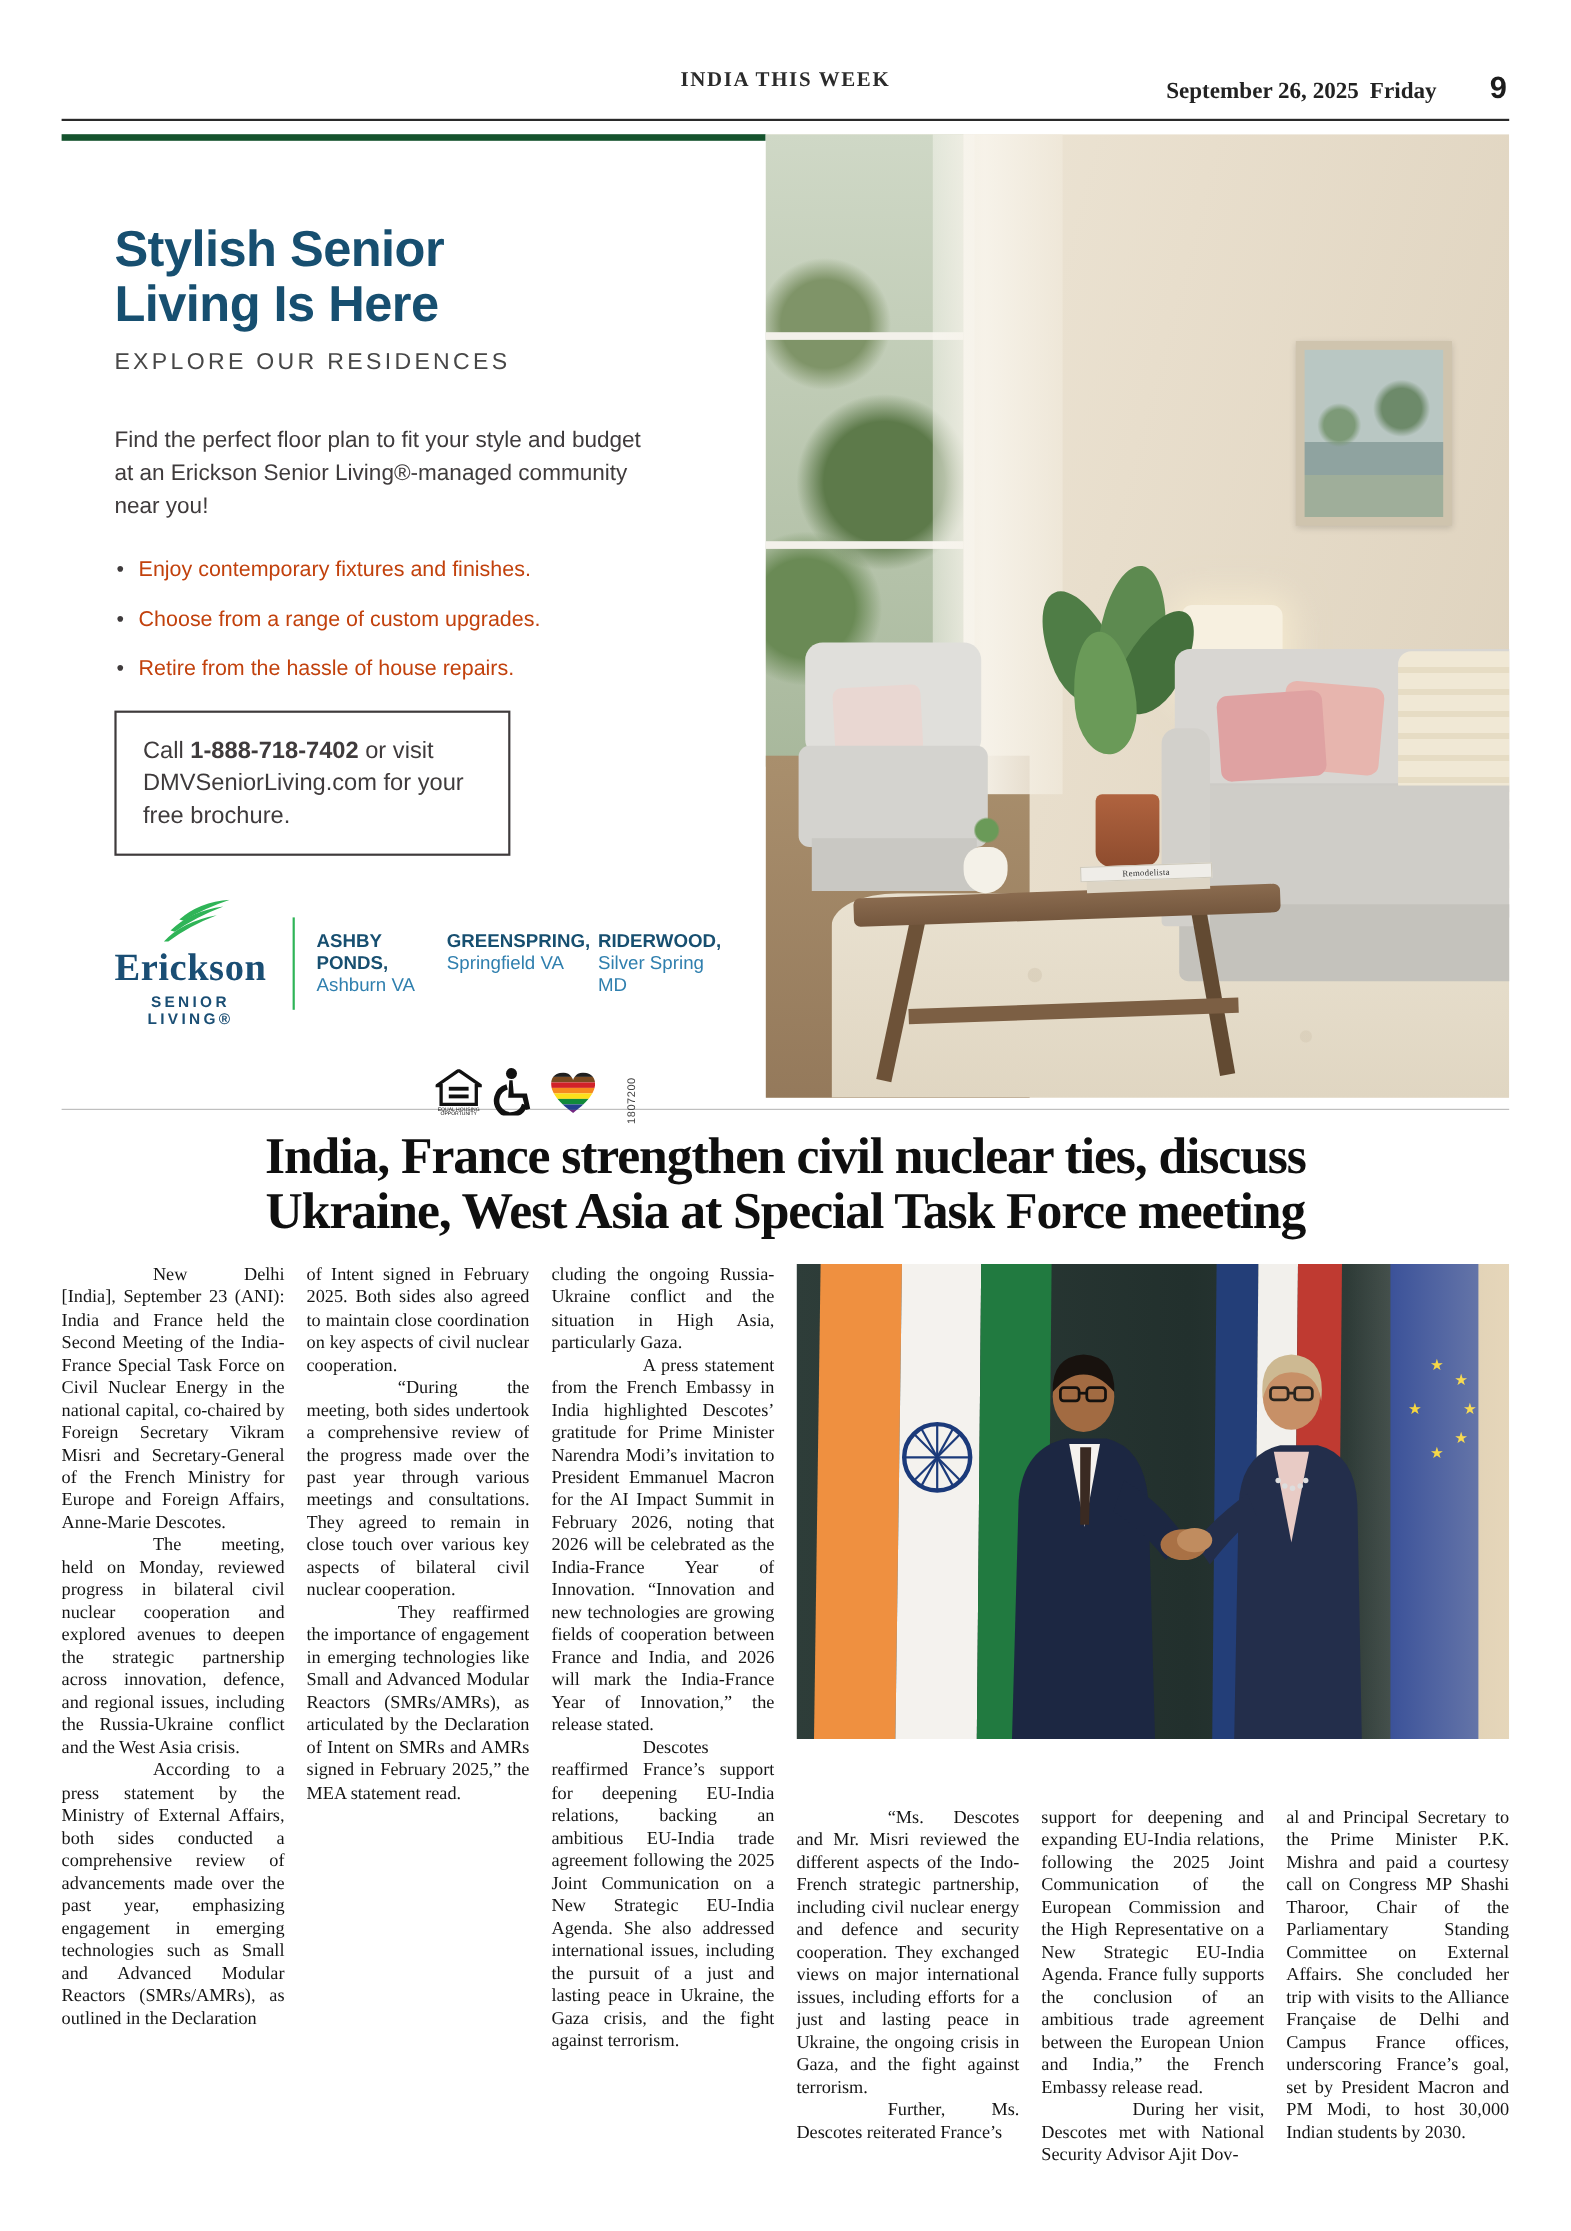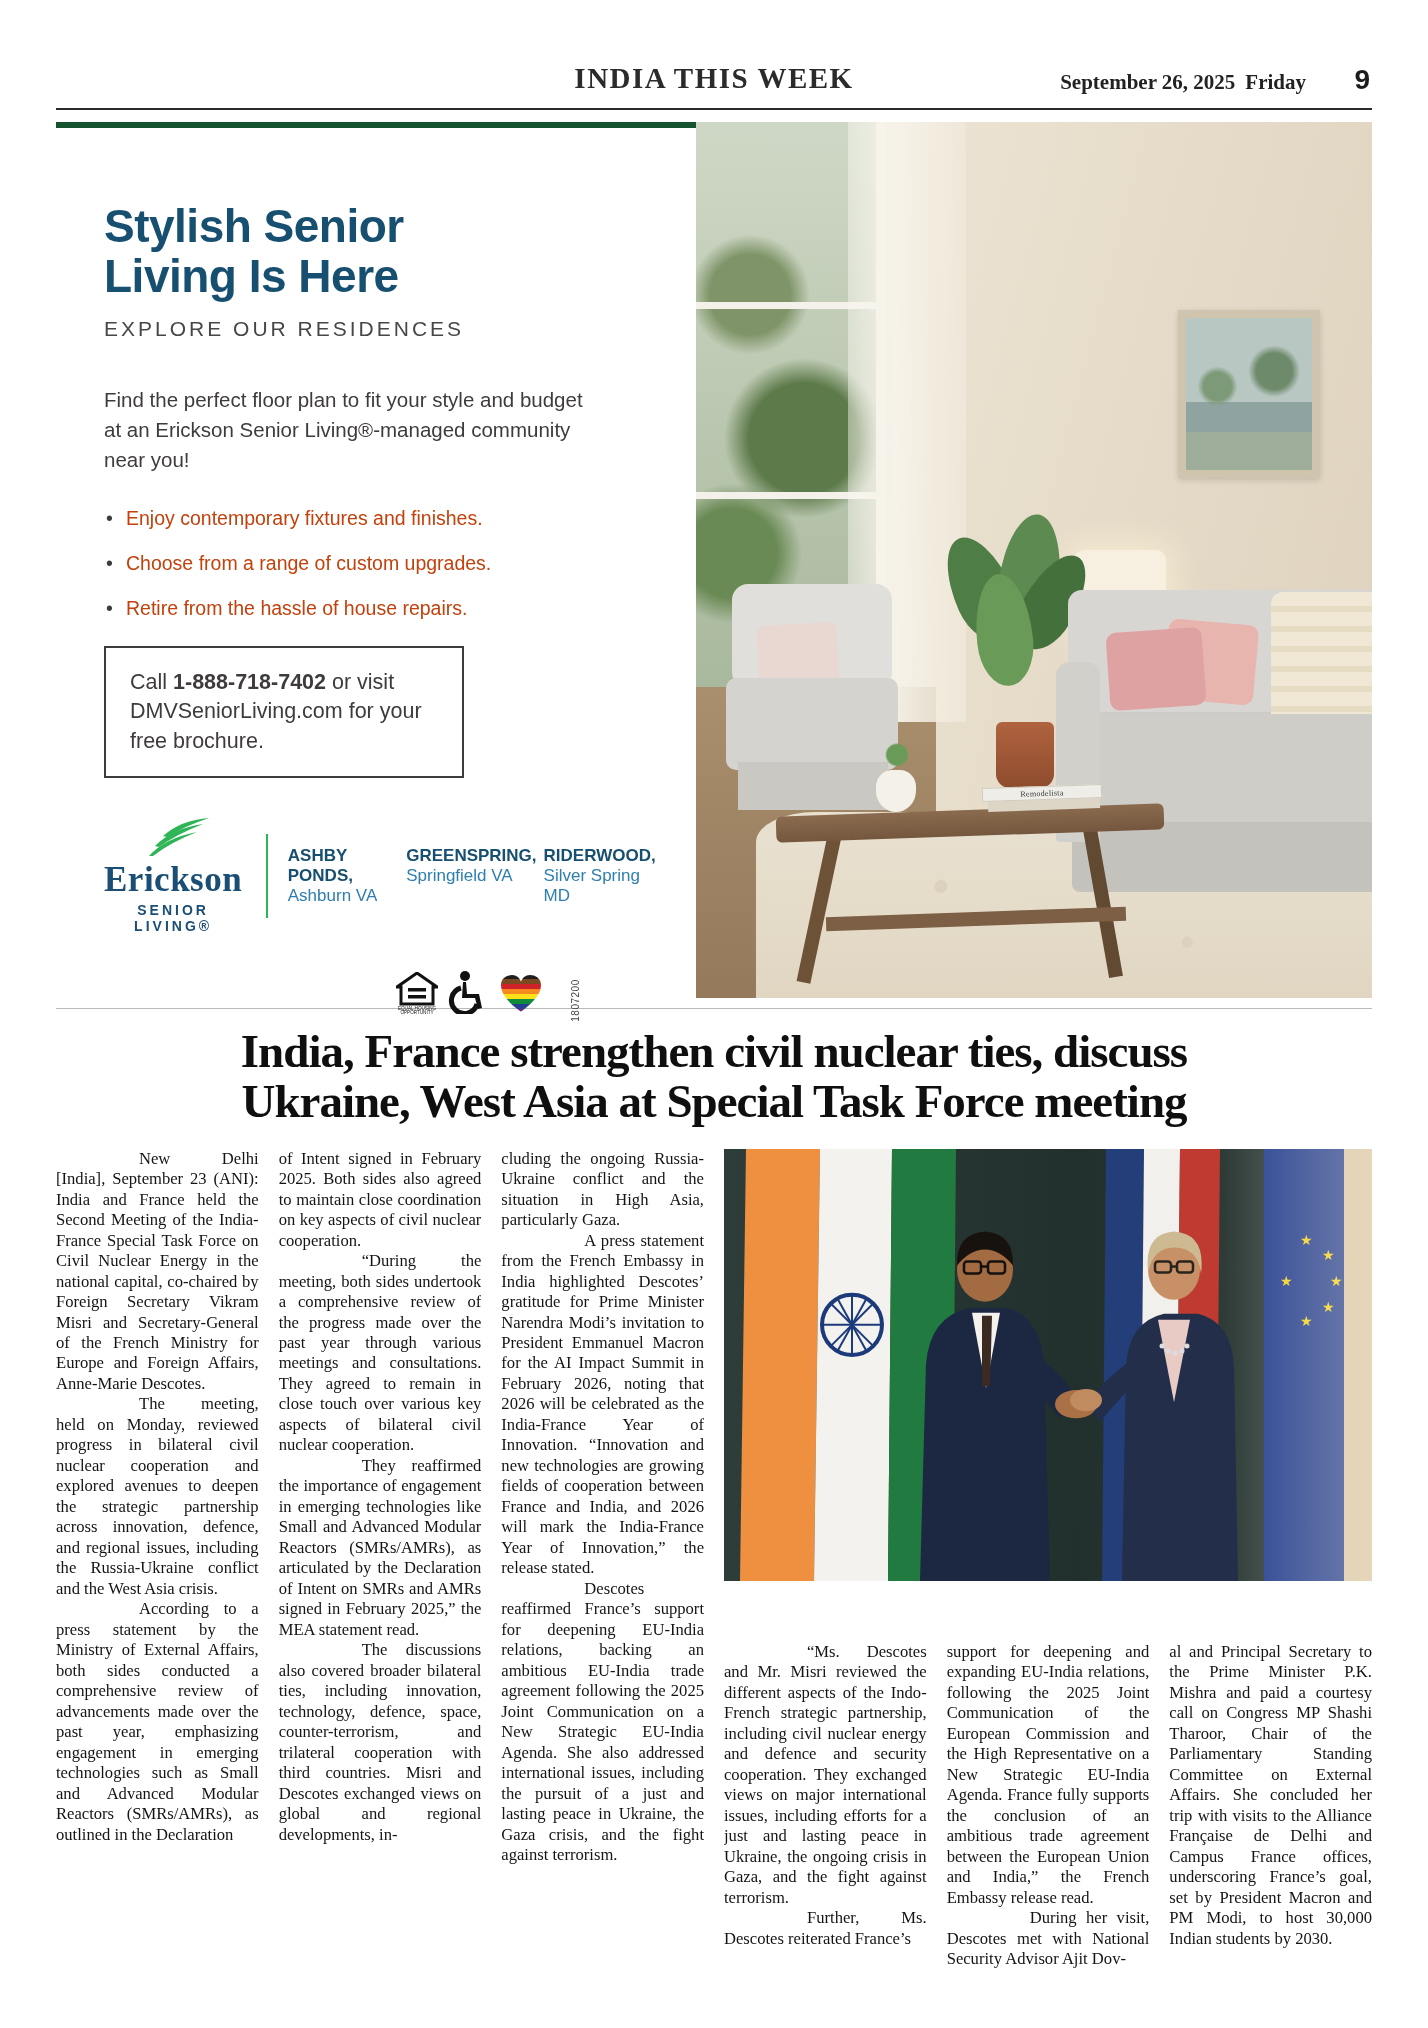--- a/index.html
+++ b/index.html
@@ -2,21 +2,21 @@
 <html lang="en"><head>
 <meta charset="utf-8">
 <style>
   * { margin:0; padding:0; box-sizing:border-box; }
   html,body { background:#ffffff; }
   body { width:1428px; min-height:2028px; font-family:"Liberation Serif","DejaVu Serif",serif; color:#1a1a1a; }
   .page { width:1428px; min-height:2028px; padding:0 56px 20px 56px; background:#fff; position:relative; }
 
   
   .page-header { position:relative; padding-top:62px; height:108px; }
-  .masthead { text-align:center; font-size:29px; font-weight:700; letter-spacing:1.5px; color:#2b2b2b; font-family:"Liberation Serif",serif; }
+  .masthead { text-align:center; font-size:19px; font-weight:700; letter-spacing:1.5px; color:#2b2b2b; font-family:"Liberation Serif",serif; }
   .dateline { position:absolute; right:66px; top:70px; font-size:21px; font-weight:700; color:#222; }
   .dateline .day { margin-left:10px; }
   .pagenum { position:absolute; right:2px; top:64px; font-size:28px; font-weight:700; font-family:"Liberation Sans","DejaVu Sans",sans-serif; color:#1c1c1c; }
   .header-rule { border-bottom:2px solid #2a2a2a; }
 
   
   .ad { margin-top:12px; height:876px; display:flex; position:relative; background:#fff; }
   .ad-left { width:640px; border-top:6px solid #14532d; padding:74px 30px 0 48px; font-family:"Liberation Sans","DejaVu Sans",sans-serif; }
   .ad-headline { color:#174f70; font-size:46px; line-height:1.08; font-weight:700; letter-spacing:-0.5px; }
   .ad-headline span { display:block; }
@@ -250,21 +250,20 @@
     <div class="article-body">
       <div class="tcol c1">
         <p>New Delhi [India], September 23 (ANI): India and France held the Second Meeting of the India-France Special Task Force on Civil Nuclear Energy in the national capital, co-chaired by Foreign Secretary Vikram Misri and Secretary-General of the French Ministry for Europe and Foreign Affairs, Anne-Marie Descotes.</p>
         <p>The meeting, held on Monday, reviewed progress in bilateral civil nuclear cooperation and explored avenues to deepen the strategic partnership across innovation, defence, and regional issues, including the Russia-Ukraine conflict and the West Asia crisis.</p>
         <p>According to a press statement by the Ministry of External Affairs, both sides conducted a comprehensive review of advancements made over the past year, emphasizing engagement in emerging technologies such as Small and Advanced Modular Reactors (SMRs/AMRs), as outlined in the Declaration</p>
       </div>
       <div class="tcol c2">
         <p class="cont">of Intent signed in February 2025. Both sides also agreed to maintain close coordination on key aspects of civil nuclear cooperation.</p>
         <p>“During the meeting, both sides undertook a comprehensive review of the progress made over the past year through various meetings and consultations. They agreed to remain in close touch over various key aspects of bilateral civil nuclear cooperation.</p>
         <p>They reaffirmed the importance of engagement in emerging technologies like Small and Advanced Modular Reactors (SMRs/AMRs), as articulated by the Declaration of Intent on SMRs and AMRs signed in February 2025,” the MEA statement read.</p>
-        <p>The discussions also covered broader bilateral ties, including innovation, technology, defence, space, counter-terrorism, and trilateral cooperation with third countries. Misri and Descotes exchanged views on global and regional developments, in-</p>
       </div>
       <div class="tcol c3">
         <p class="cont">cluding the ongoing Russia-Ukraine conflict and the situation in High Asia, particularly Gaza.</p>
         <p>A press statement from the French Embassy in India highlighted Descotes’ gratitude for Prime Minister Narendra Modi’s invitation to President Emmanuel Macron for the AI Impact Summit in February 2026, noting that 2026 will be celebrated as the India-France Year of Innovation. “Innovation and new technologies are growing fields of cooperation between France and India, and 2026 will mark the India-France Year of Innovation,” the release stated.</p>
         <p>Descotes reaffirmed France’s support for deepening EU-India relations, backing an ambitious EU-India trade agreement following the 2025 Joint Communication on a New Strategic EU-India Agenda. She also addressed international issues, including the pursuit of a just and lasting peace in Ukraine, the Gaza crisis, and the fight against terrorism.</p>
       </div>
 
       <div class="article-photo">
         <svg viewBox="0 0 648 430" preserveAspectRatio="none">
           <defs>

